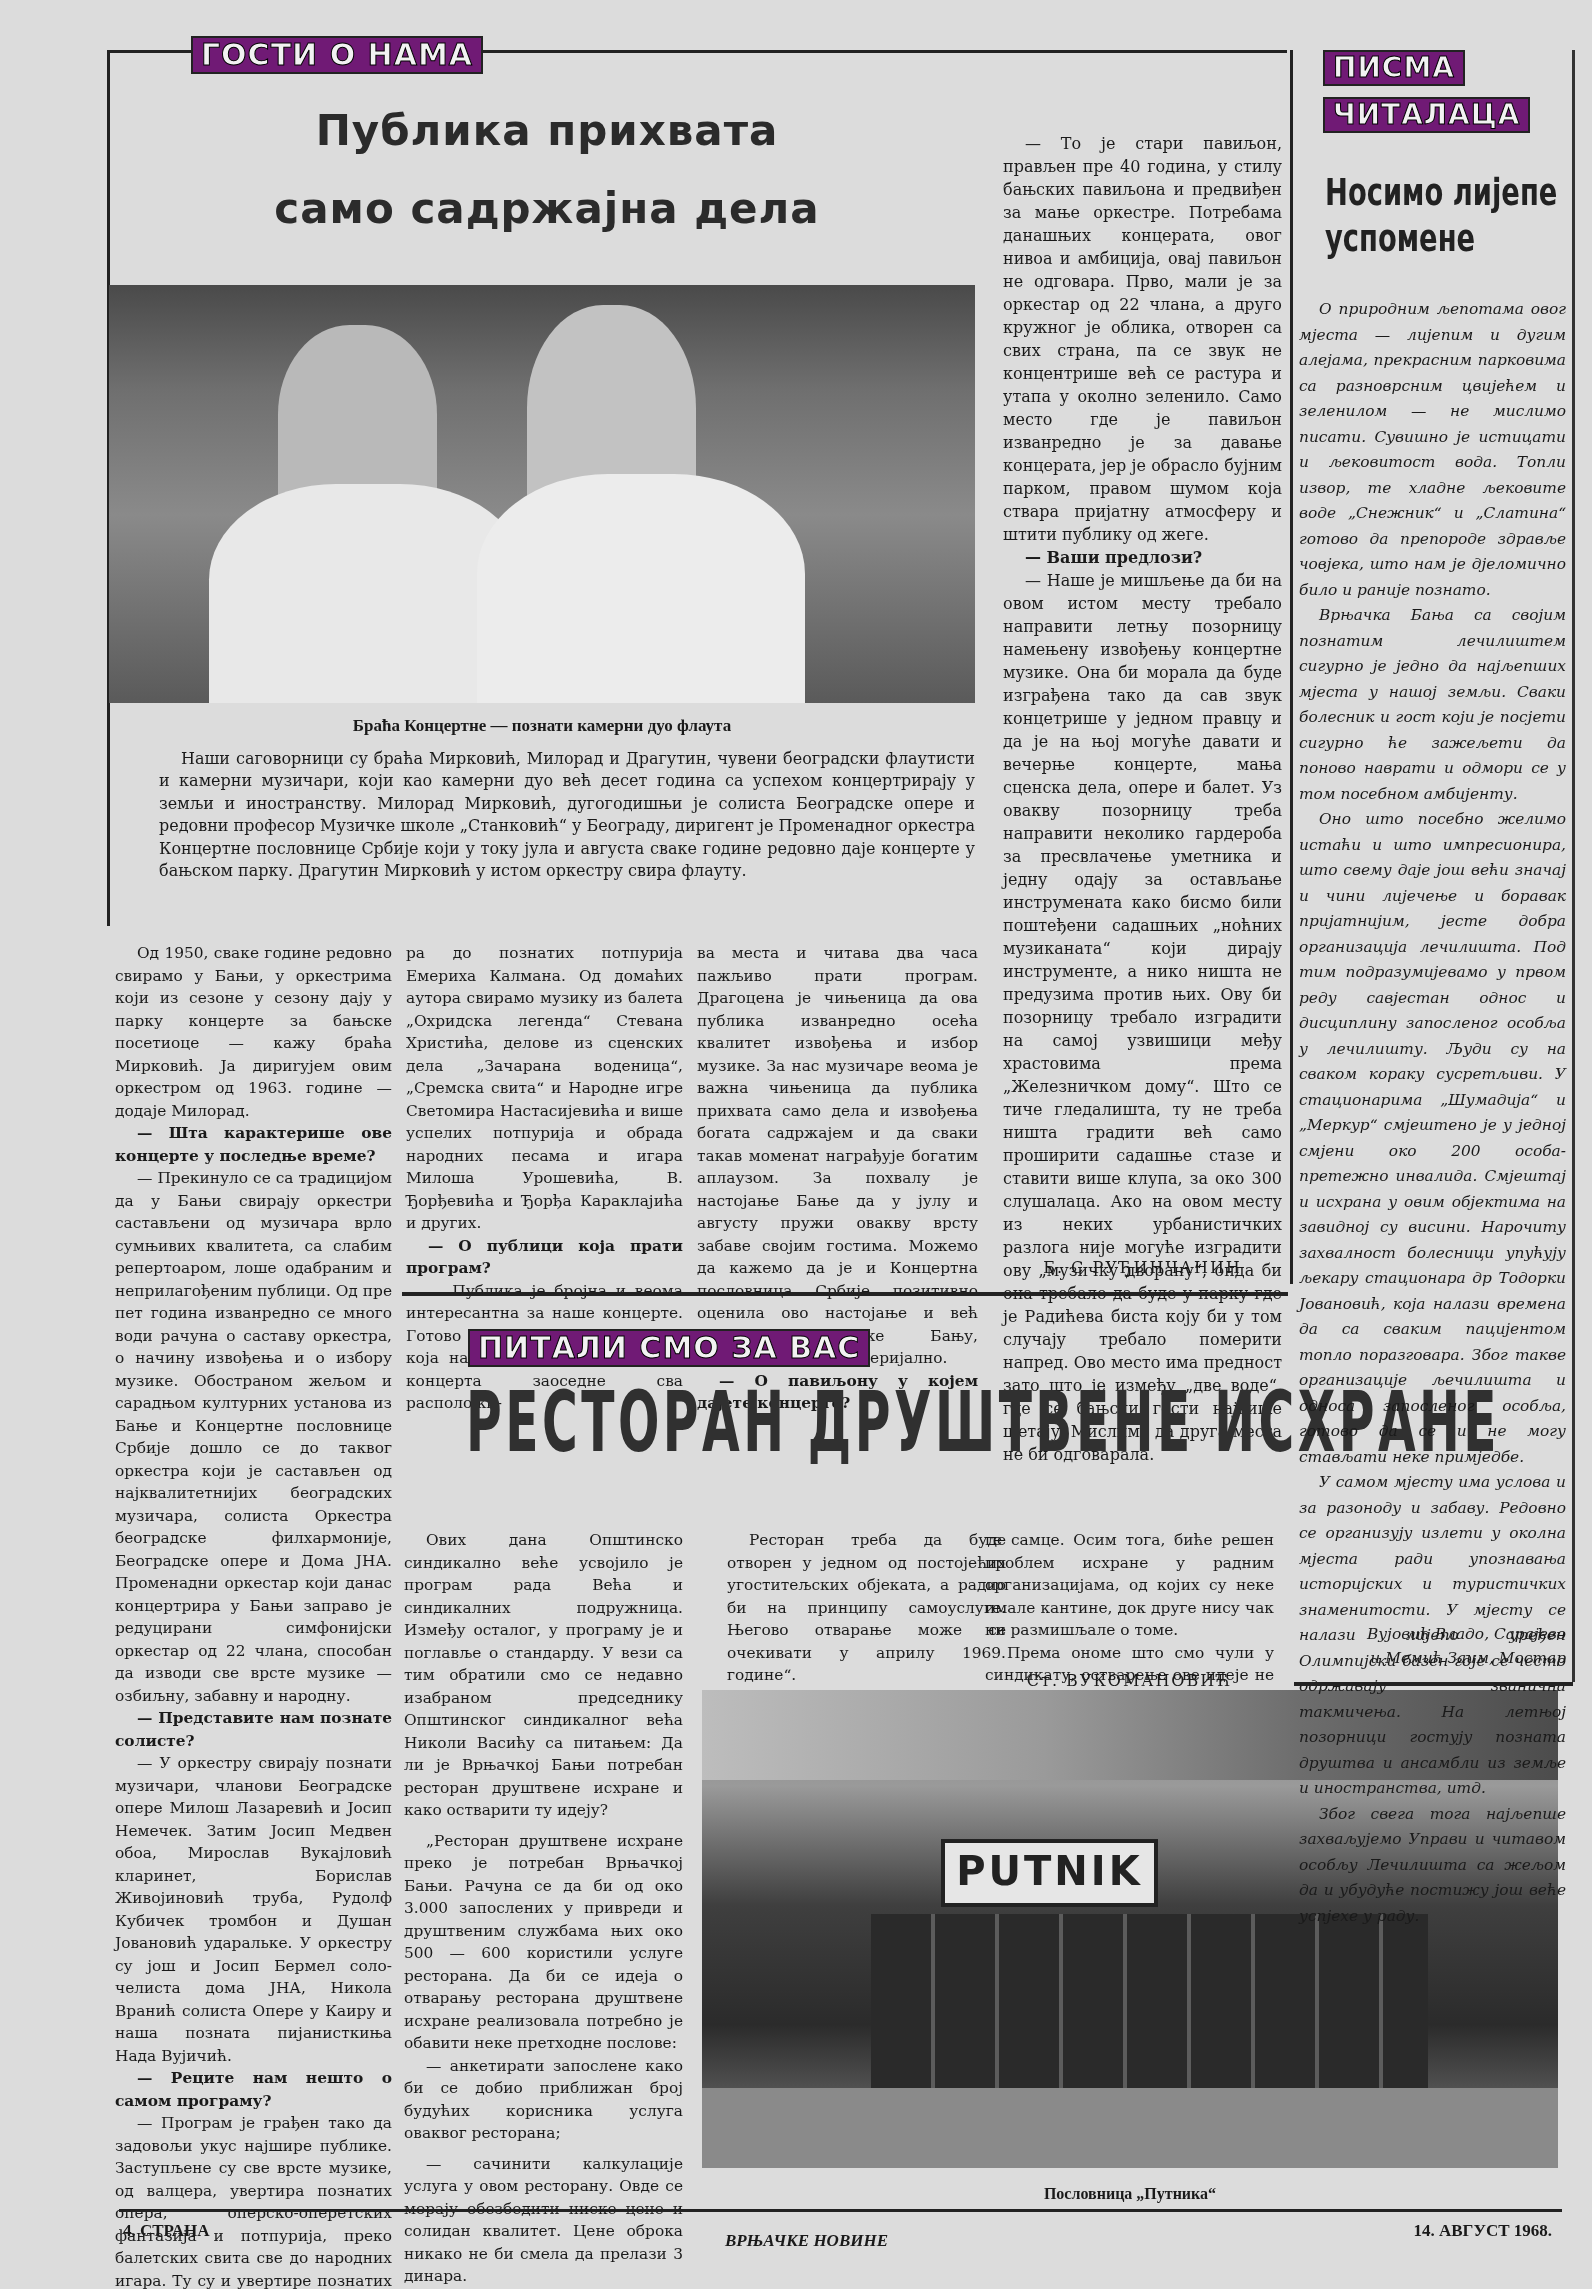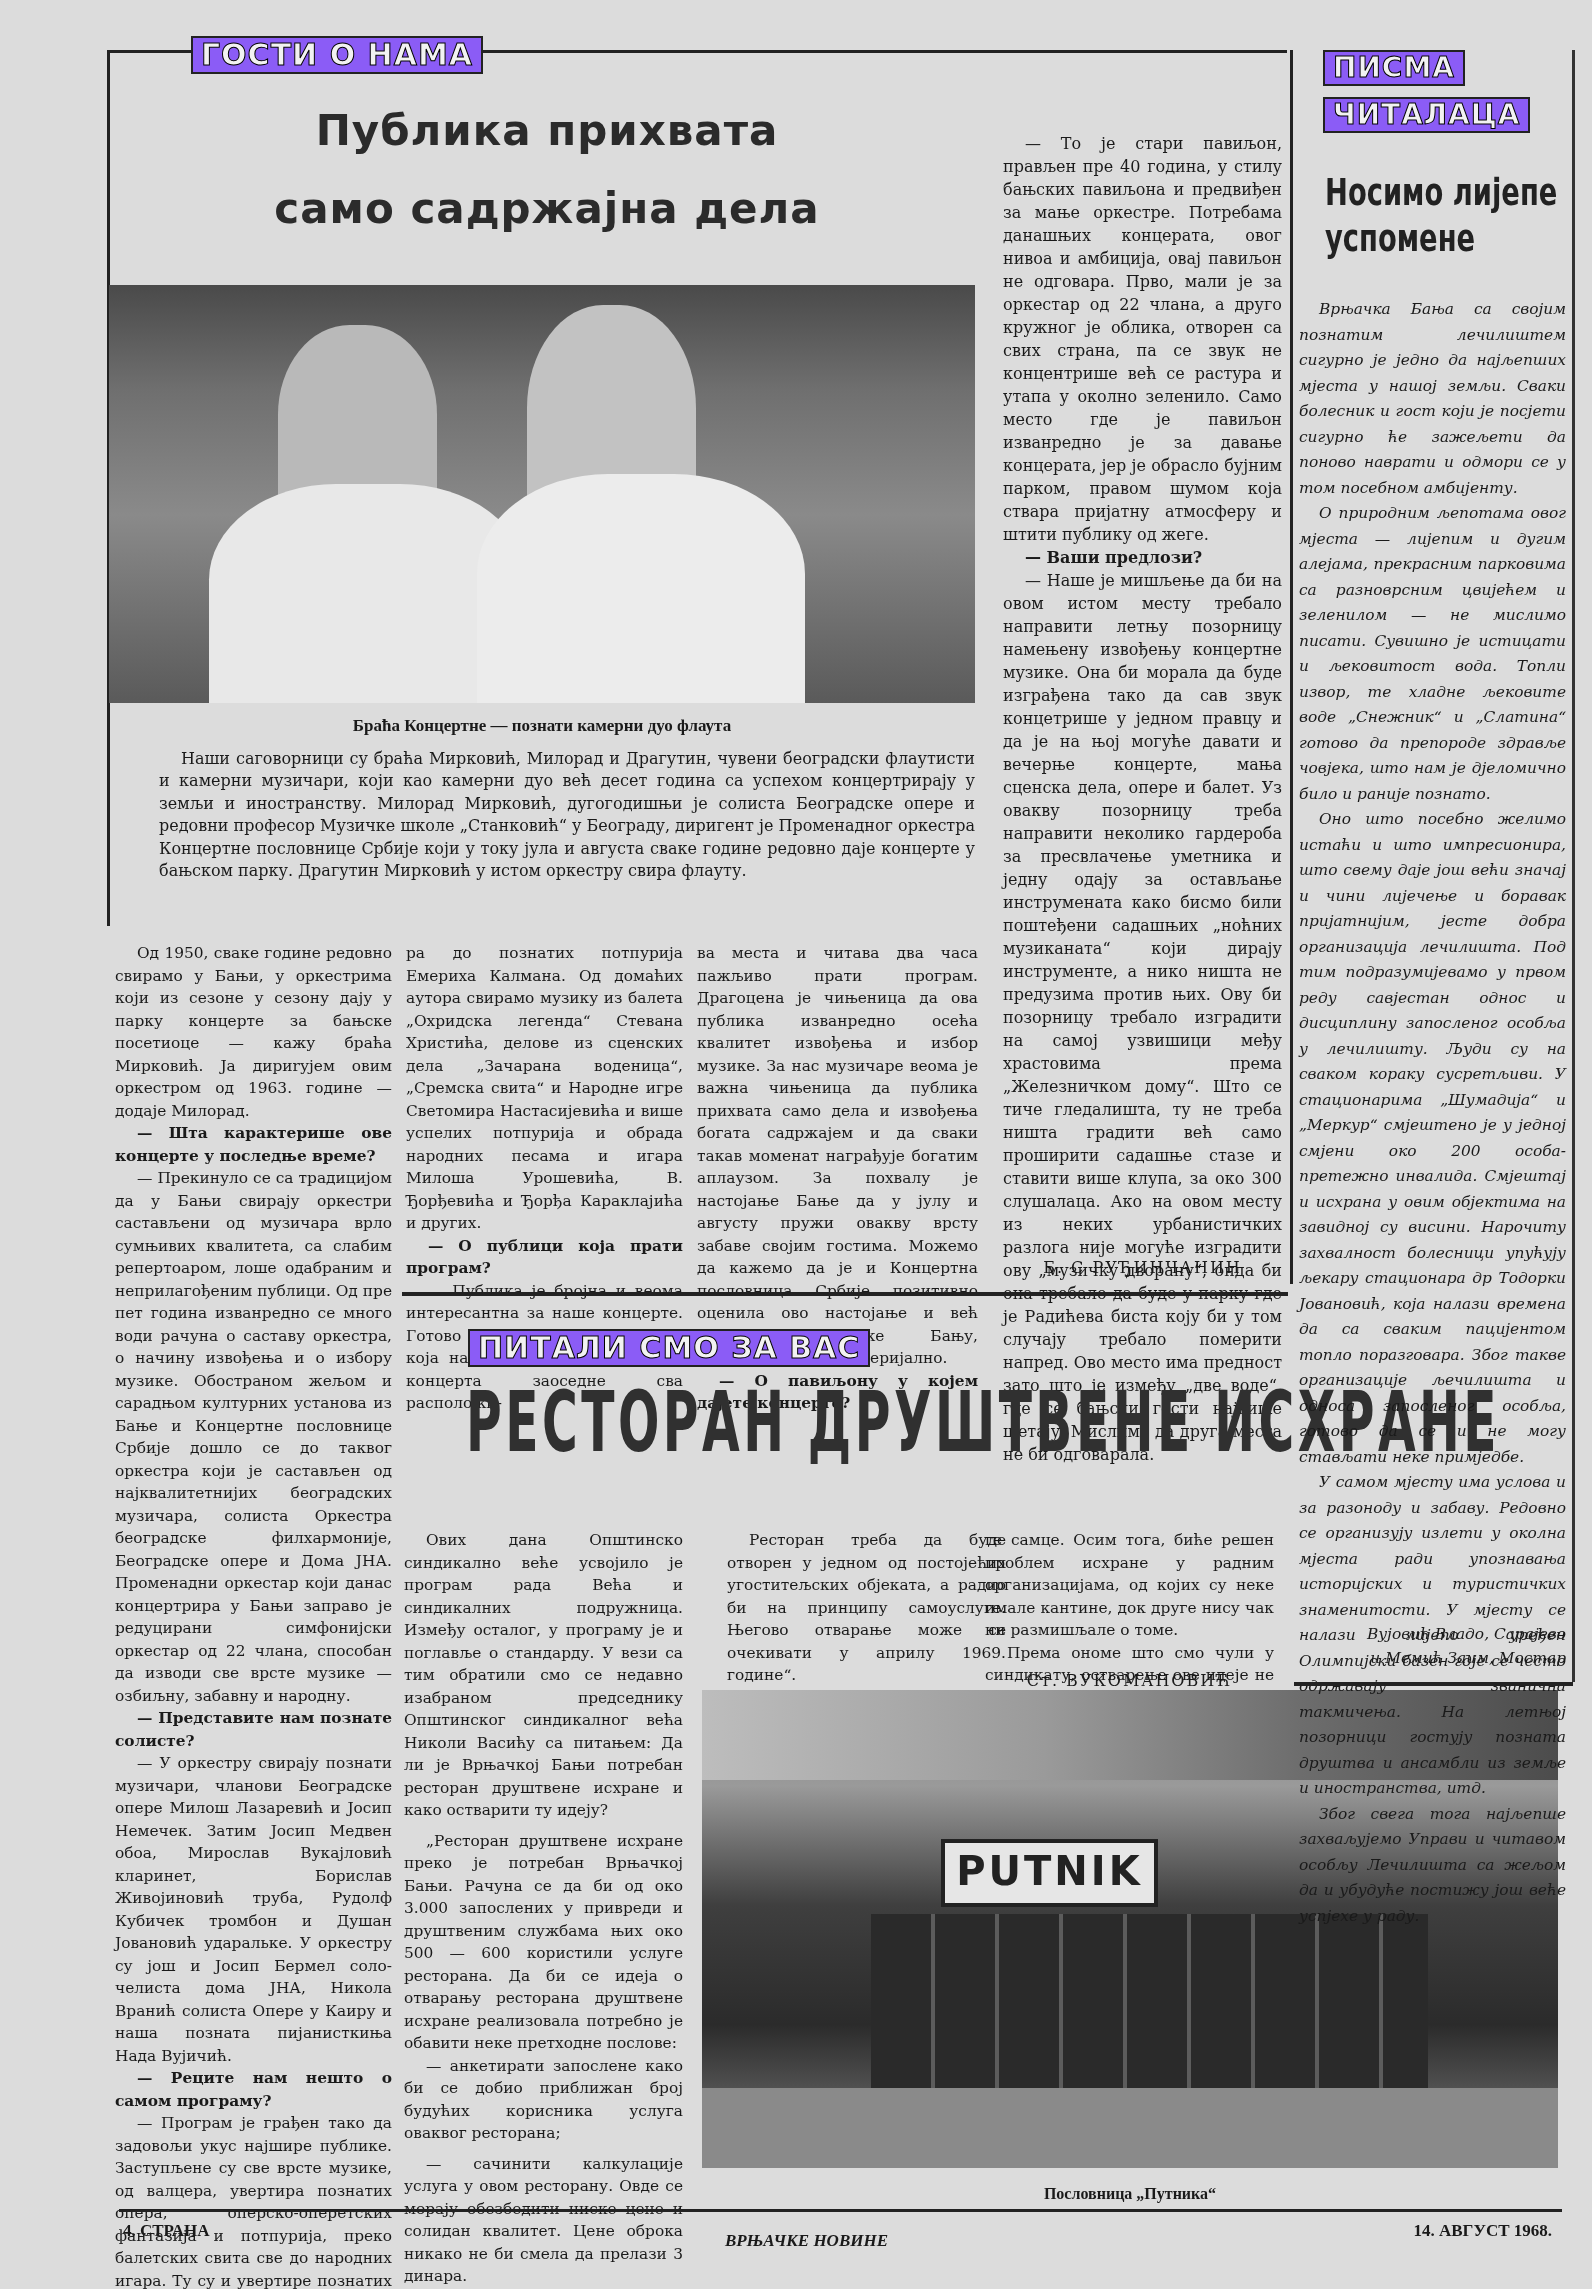--- a/index.html
+++ b/index.html
@@ -3,21 +3,21 @@
 <meta charset="utf-8">
 <style>
   html, body { margin:0; padding:0; }
   body { width:1592px; height:2289px; background:#dcdcdc; position:relative; overflow:hidden;
          font-family:"DejaVu Serif", serif; color:#1a1a1a; }
   .abs { position:absolute; }
   .frame-top { left:107px; top:50px; width:1180px; height:0; border-top:3px solid #222; }
   .frame-left { left:107px; top:50px; width:0; height:876px; border-left:3px solid #222; }
   .frame-right { left:1290px; top:50px; width:0; height:1234px; border-left:3px solid #222; }
   .frame-right2 { left:1572px; top:50px; width:0; height:1632px; border-left:3px solid #333; }
-  .kicker { background:#8b5cf6; color:#f2f2f2; font-family:"DejaVu Sans", sans-serif; font-weight:bold;
+  .kicker { background:#701a75; color:#f2f2f2; font-family:"DejaVu Sans", sans-serif; font-weight:bold;
             letter-spacing:1px; padding:2px 8px; line-height:1; border:2px solid #222; }
   .kicker span { -webkit-text-stroke:1px #000; }
   .title1 { font-family:"DejaVu Sans", sans-serif; font-weight:bold; font-size:42px; line-height:78px; color:#2b2b2b;
             letter-spacing:1px; text-align:center; }
   .photo { background:linear-gradient(180deg,#4a4a4a 0%,#6f6f6f 25%,#8a8a8a 55%,#5a5a5a 100%); overflow:hidden; }
   .person { position:absolute; border-radius:45% 45% 10% 10%; }
   .col { font-size:15.4px; line-height:22.5px; text-align:justify; hyphens:manual;margin-top:48px; }
   .col p { margin:0; text-indent:22px; }
   .col p.q { font-weight:bold; }
   .col p.gap { margin-top:8px; }
@@ -119,22 +119,22 @@
 
 <div class="abs frame-right2"></div>
 <div class="abs kicker" style="left:1323px; top:50px; font-size:28px;">
   <span>ПИСМА</span>
 </div>
 <div class="abs kicker" style="left:1323px; top:97px; font-size:28px;">
   <span>ЧИТАЛАЦА</span>
 </div>
 <div class="abs rtitle" style="left:1325px; top:169px; width:328px; white-space:normal;">Носимо лијепе успомене</div>
 <div class="abs rcol" id="lcol" style="left:1299px; top:297px; width:267px;">
+    <p>О природним љепотама овог мјеста — лијепим и дугим алејама, прекрасним парковима са разноврсним цвијећем и зеленилом — не мислимо писати. Сувишно је истицати и љековитост вода. Топли извор, те хладне љековите воде „Снежник“ и „Слатина“ готово да препороде здравље човјека, што нам је дјеломично било и раније познато.</p>
     <p>Врњачка Бања са својим познатим лечилиштем сигурно је једно да најљепших мјеста у нашој земљи. Сваки болесник и гост који је посјети сигурно ће зажељети да поново наврати и одмори се у том посебном амбијенту.</p>
-    <p>О природним љепотама овог мјеста — лијепим и дугим алејама, прекрасним парковима са разноврсним цвијећем и зеленилом — не мислимо писати. Сувишно је истицати и љековитост вода. Топли извор, те хладне љековите воде „Снежник“ и „Слатина“ готово да препороде здравље човјека, што нам је дјеломично било и раније познато.</p>
     <p>Оно што посебно желимо истаћи и што импресионира, што свему даје још већи значај и чини лијечење и боравак пријатнијим, јесте добра организација лечилишта. Под тим подразумијевамо у првом реду савјестан однос и дисциплину запосленог особља у лечилишту. Људи су на сваком кораку сусретљиви. У стационарима „Шумадија“ и „Меркур“ смјештено је у једној смјени око 200 особа-претежно инвалида. Смјештај и исхрана у овим објектима на завидној су висини. Нарочиту захвалност болесници упућују љекару стационара др Тодорки Јовановић, која налази времена да са сваким пацијентом топло поразговара. Због такве организације љечилишта и односа запосленог особља, готово да се и не могу стављати неке примједбе.</p>
     <p>У самом мјесту има услова и за разоноду и забаву. Редовно се организују излети у околна мјеста ради упознавања историјских и туристичких знаменитости. У мјесту се налази лијепо уређен Олимпијски базен гдје се често одржавају званична такмичења. На летњој позорници гостују позната друштва и ансамбли из земље и иностранства, итд.</p>
     <p>Због свега тога најљепше захваљујемо Управи и читавом особљу Лечилишта са жељом да и убудуће постижу још веће успјехе у раду.</p>
   </div>
 <div class="abs rcol" style="left:1299px; top:1622px; width:267px; text-align:right; line-height:24px;">
   <div>Вујовић Владо, Сарајево</div>
   <div>и Мемић Заим, Мостар</div>
 </div>
 <div class="abs rule" style="left:1294px; top:1682px; width:279px;"></div>
 

